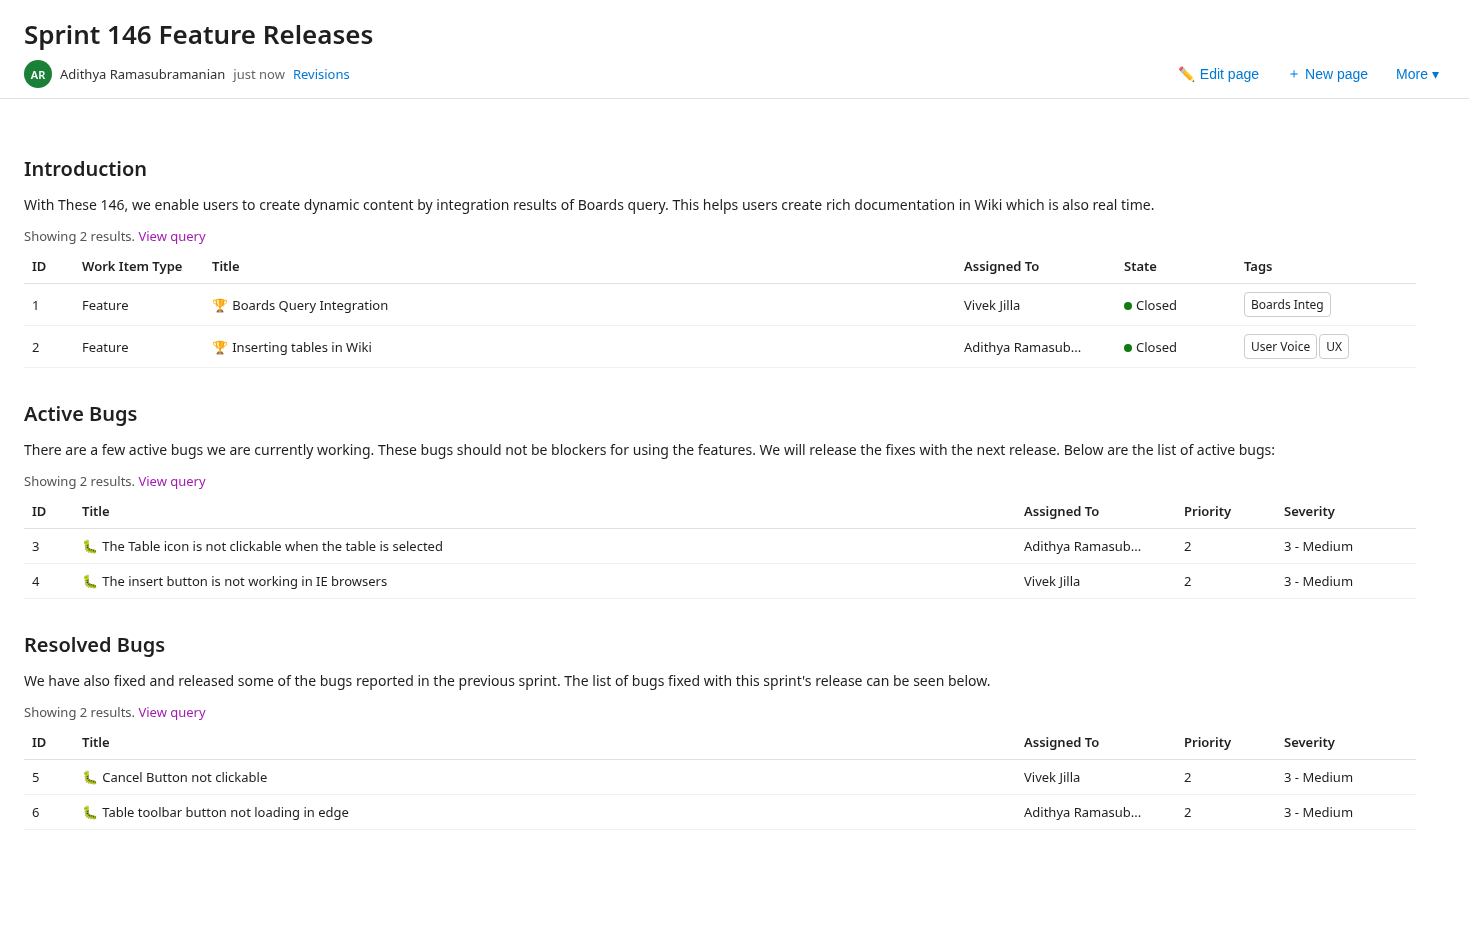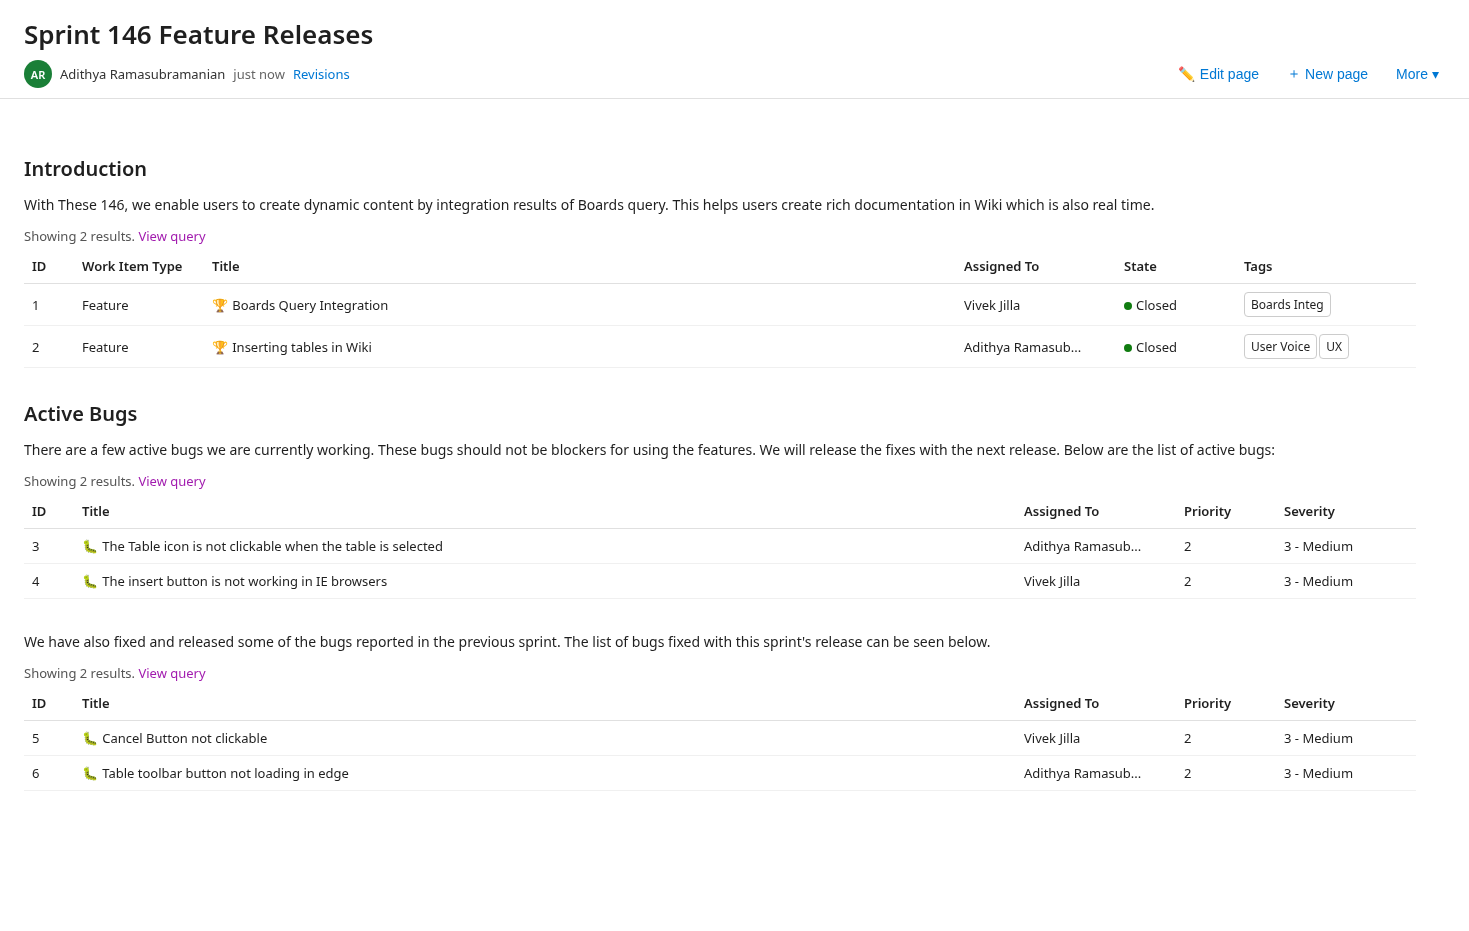--- a/index.html
+++ b/index.html
@@ -257,20 +257,21 @@
       <td class="col-title"><span class="bug-icon">🐛</span>The insert button is not working in IE browsers</td>
       <td class="col-assigned">Vivek Jilla</td>
       <td class="col-priority">2</td>
       <td class="col-severity">3 - Medium</td>
     </tr>
         </tbody>
     </table>
   </div>
 
   <div class="section-divider">
+    <h2 class="section-title">Resolved Bugs</h2>
     <p class="paragraph">We have also fixed and released some of the bugs reported in the previous sprint. The list of bugs fixed with this sprint's release can be seen below.</p>
     <p class="query-meta">
       <span>Showing 2 results.</span>
       <a class="view-query-link">View query</a>
     </p>
     <table>
       <thead>
         <tr>
           <th class="col-id">ID</th>
           <th class="col-title">Title</th>

